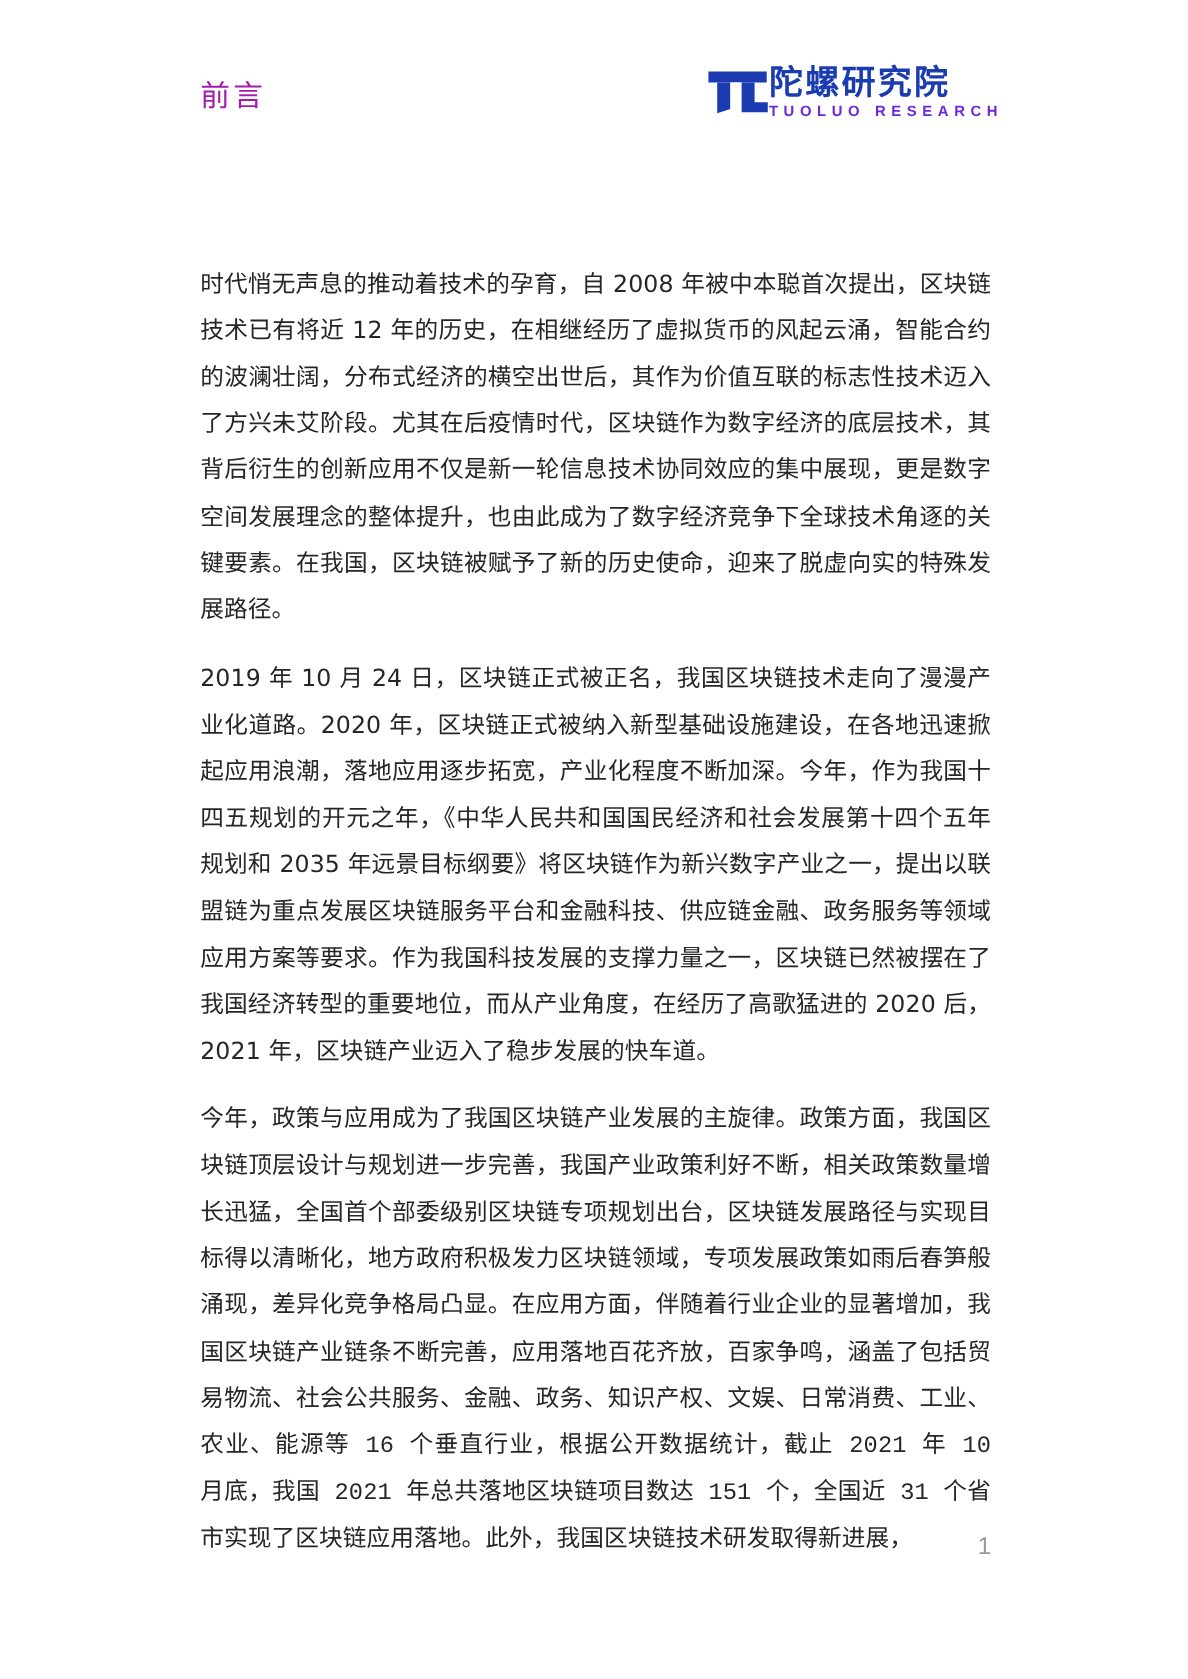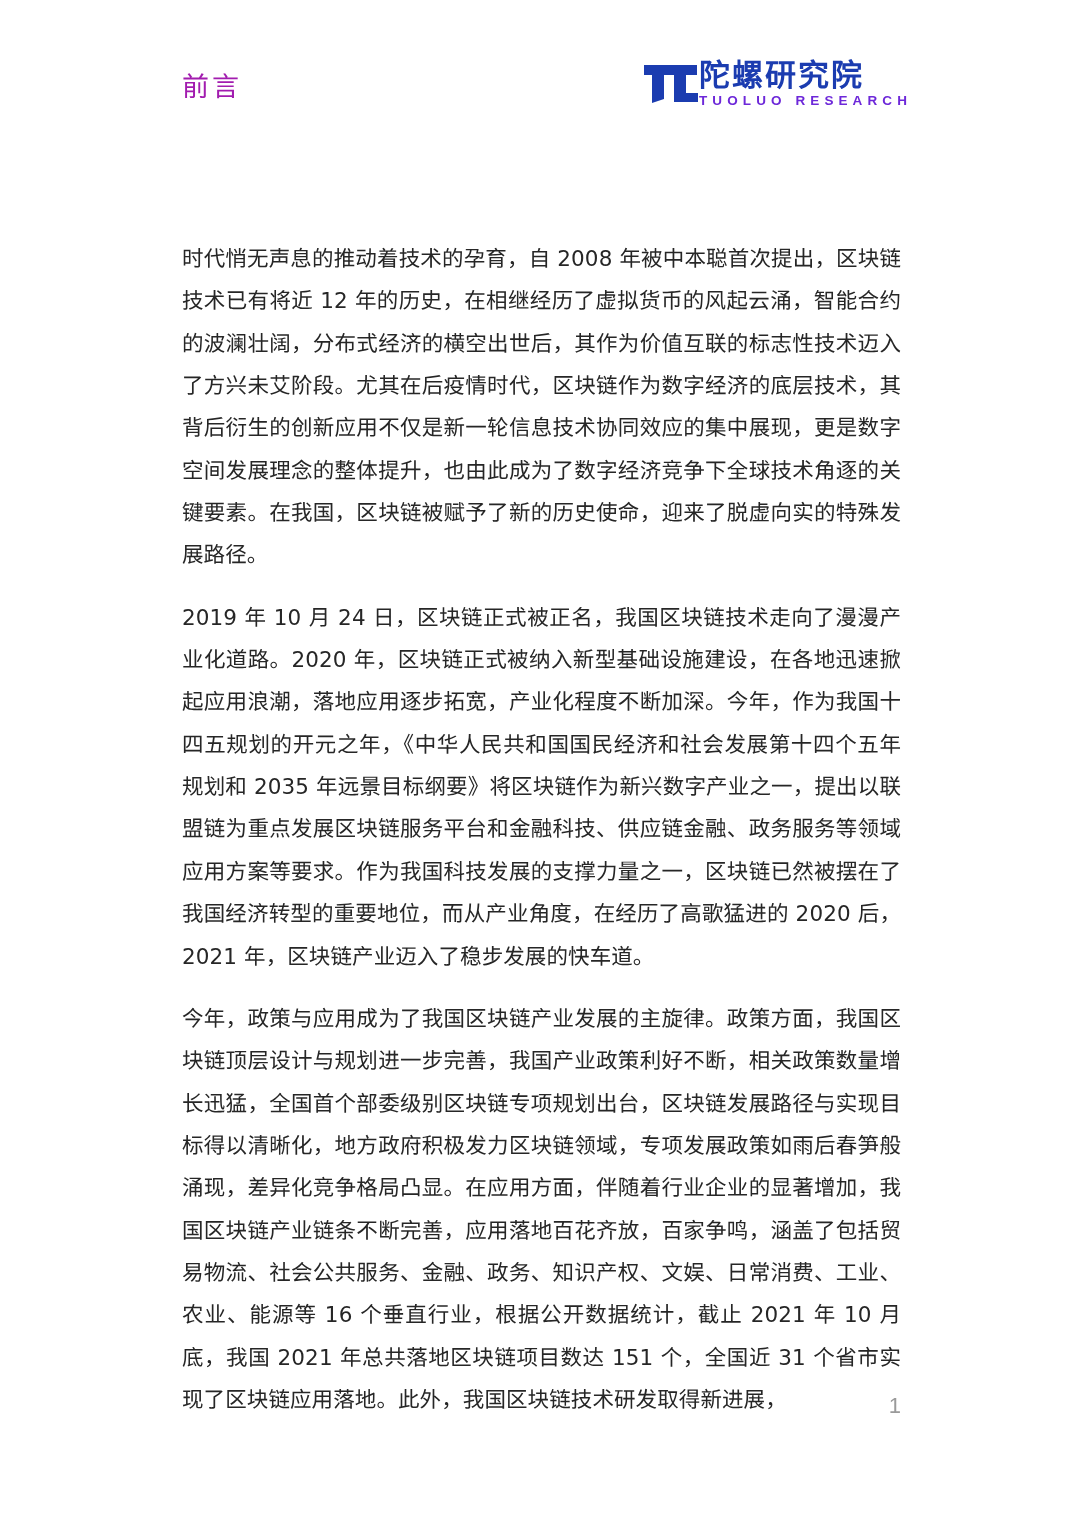--- a/index.html
+++ b/index.html
@@ -107,20 +107,21 @@
     text-justify: inter-character;
     text-align-last: left;
     margin: 0 0 20px 0;
     font-family: "DejaVu Sans", "Liberation Sans", sans-serif;
     letter-spacing: 0.1px;
     word-break: break-all;
   }
 
   .para:last-child {
     margin-bottom: 0;
+    font-family: Liberation Mono, monospace;
   }
 
   
   .page-footer {
     position: absolute;
     left: 182px;
     top: 1395px;
     width: 719px;
     display: flex;
     justify-content: flex-end;

